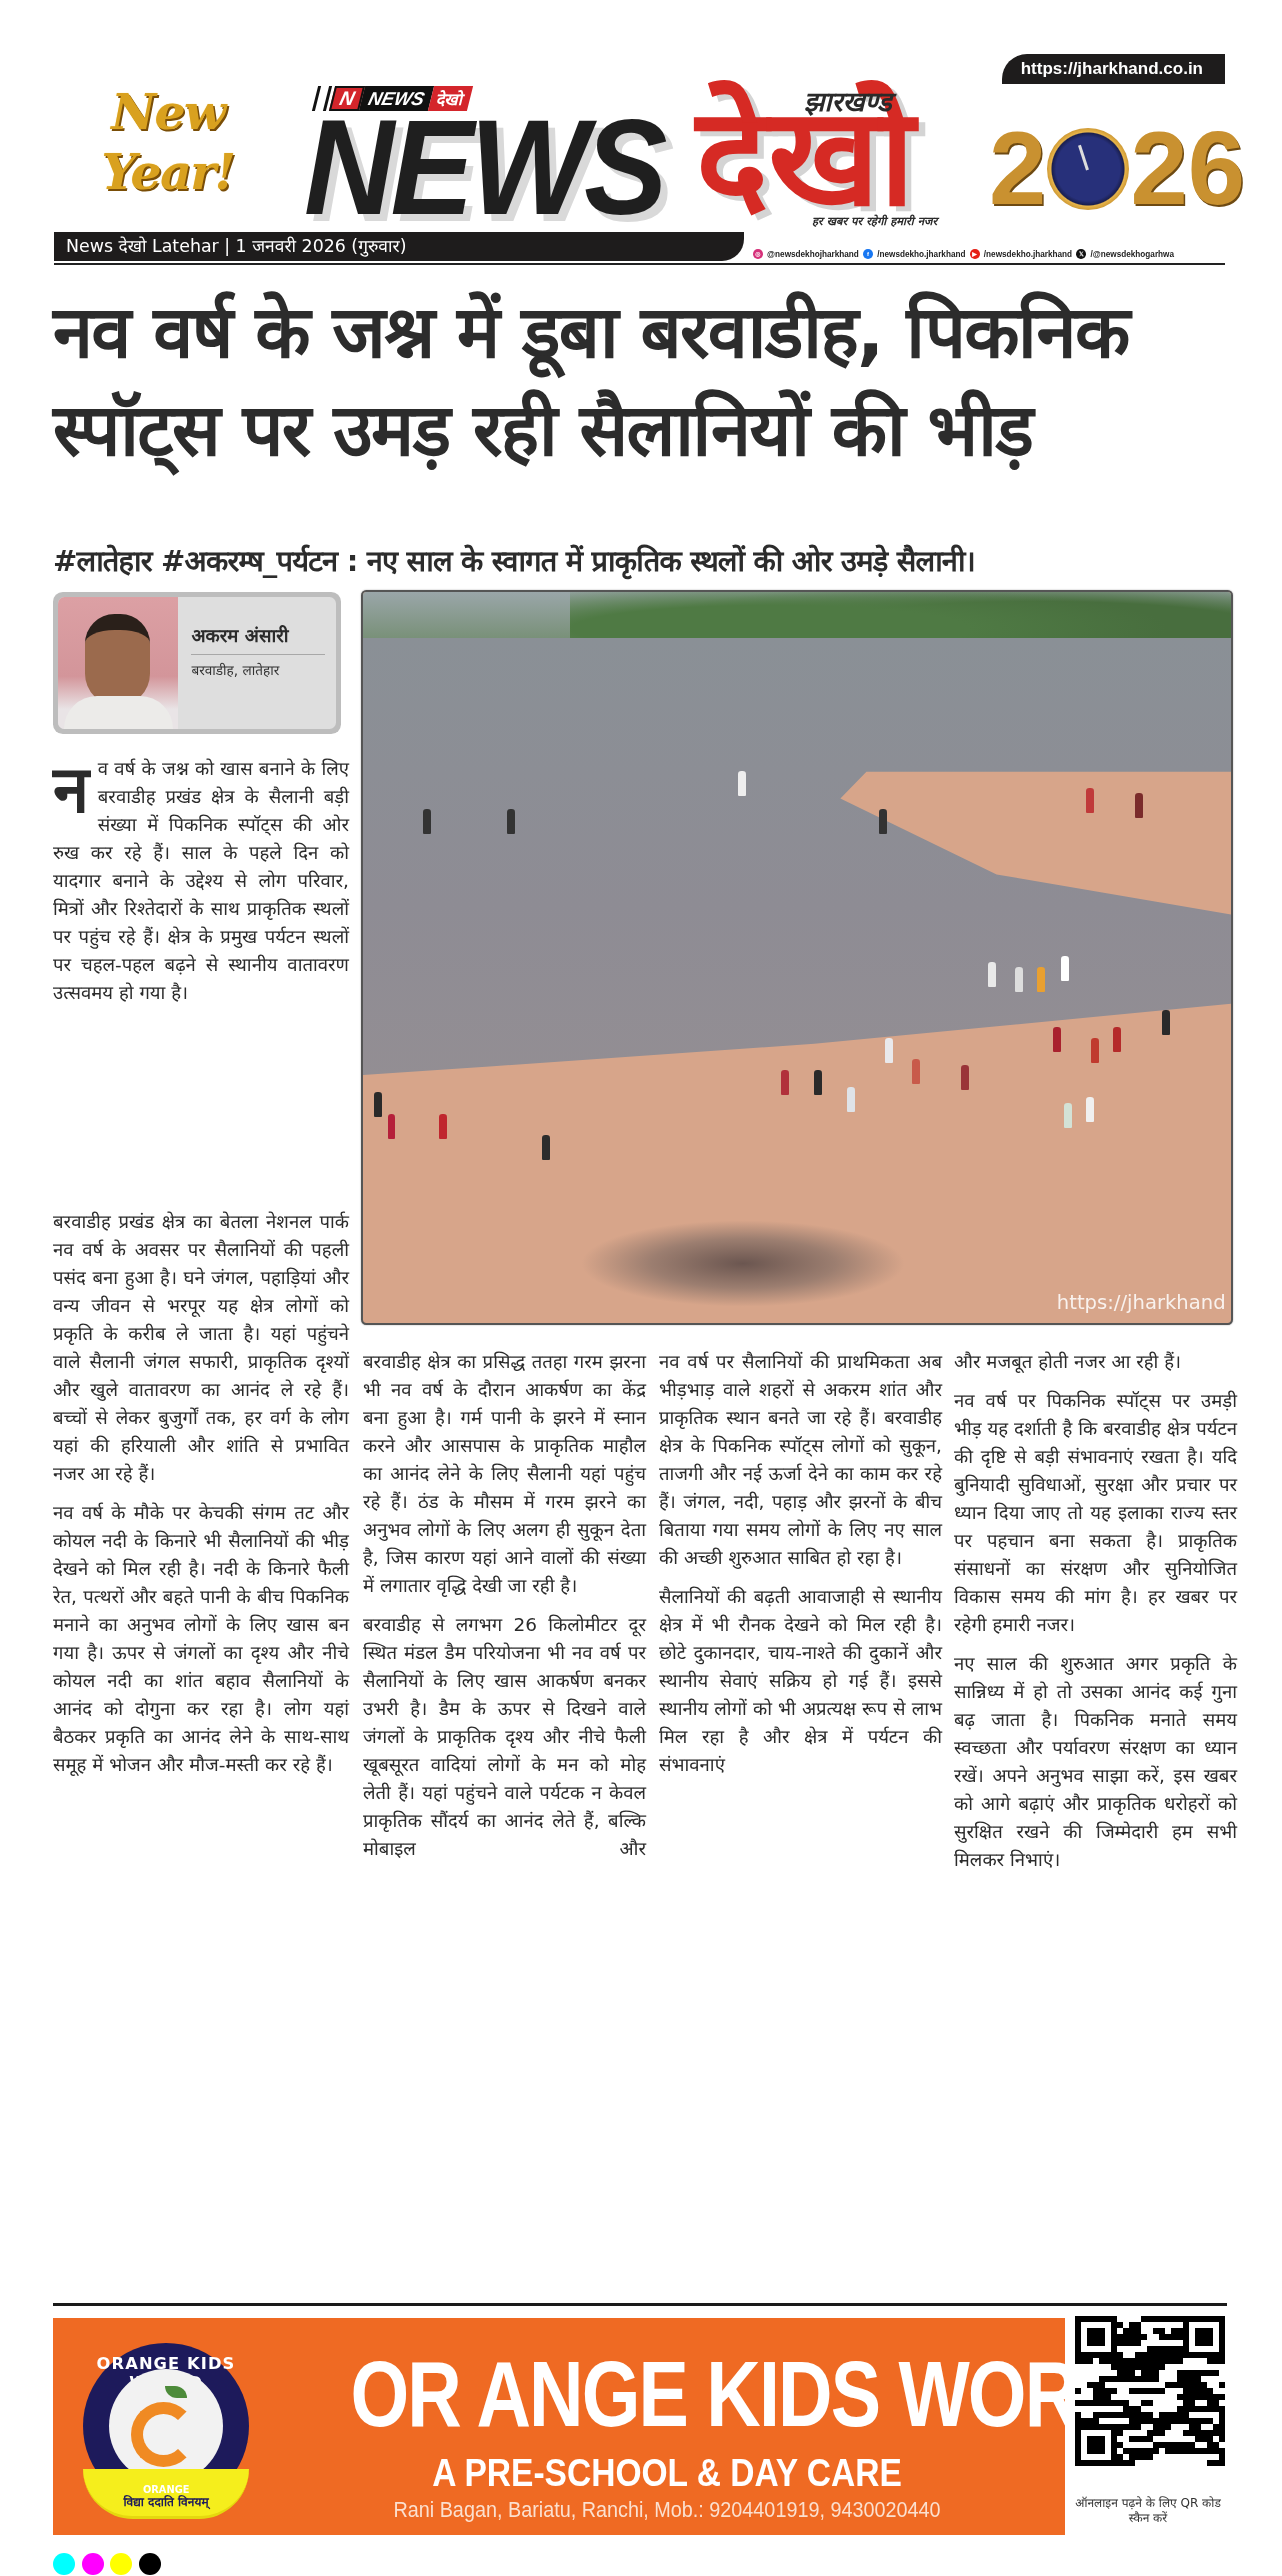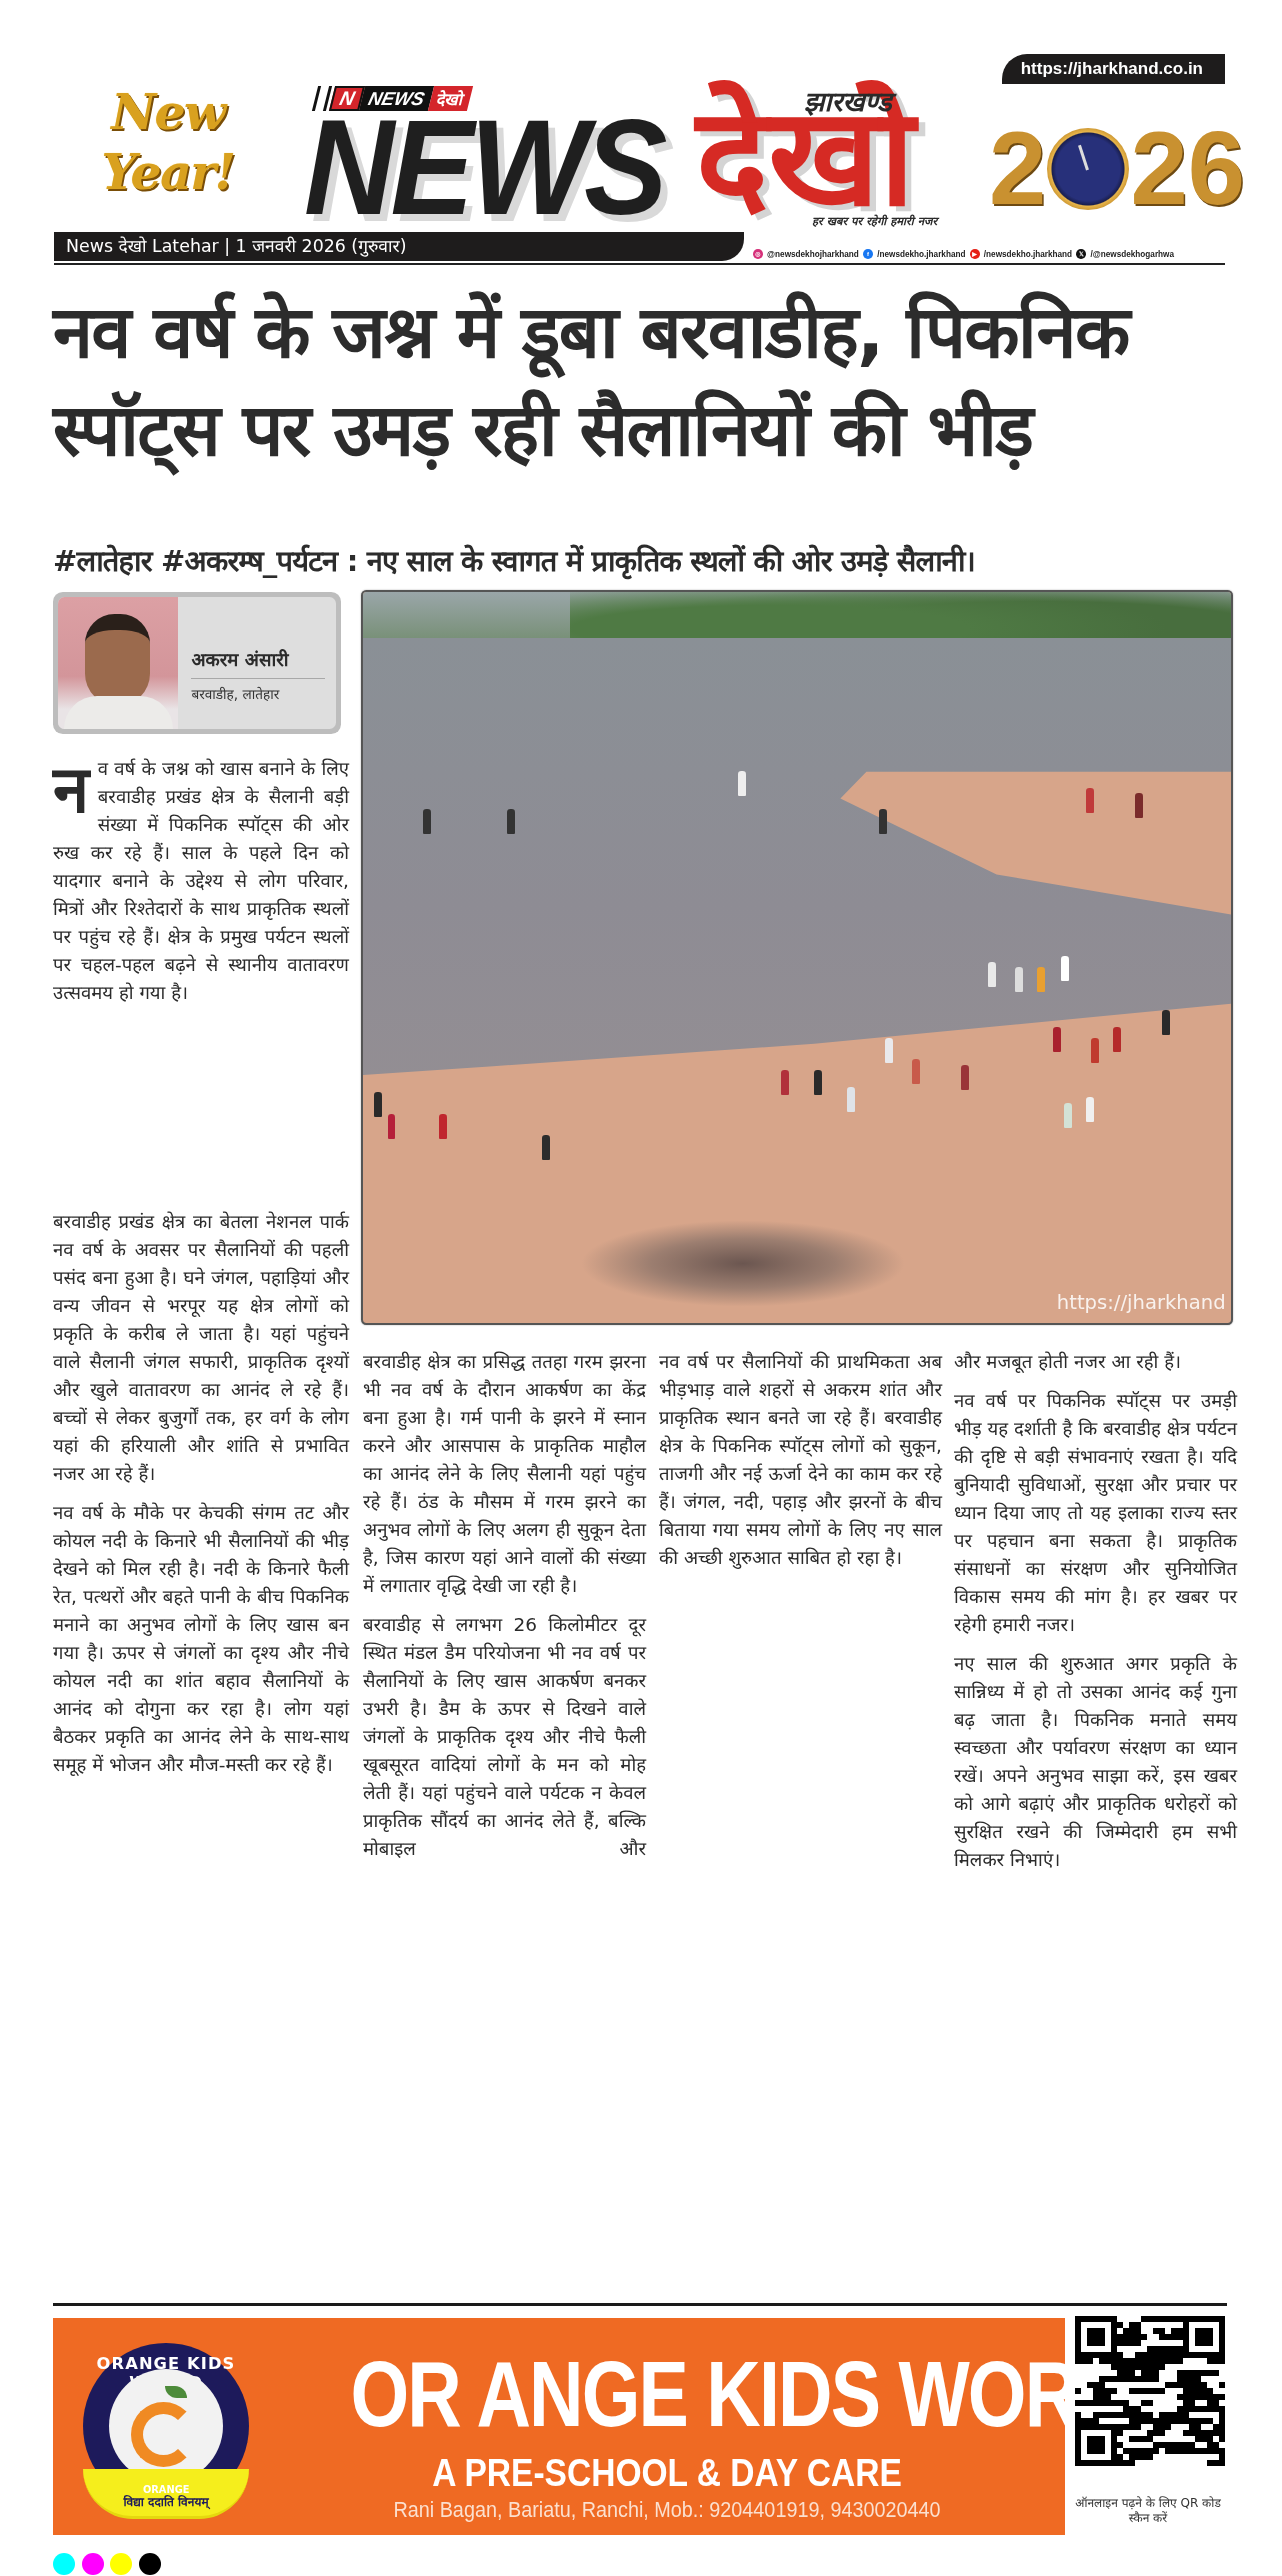--- a/index.html
+++ b/index.html
@@ -33,21 +33,21 @@
 
 #headline{left:53px;top:283px;width:1185px;font:bold 72px/98px "DejaVu Sans",sans-serif;color:#2c2c2c;letter-spacing:-1.6px;}
 #subhead{left:53px;top:542px;width:1185px;font:bold 29px/38px "DejaVu Sans",sans-serif;color:#2c2c2c;white-space:nowrap;letter-spacing:-0.8px;}
 
 
 #byline{left:53px;top:592px;width:288px;height:142px;background:#bdbdbd;border-radius:9.8px;padding:5.4px;}
 #byline .inner{width:100%;height:100%;background:#dedede;border-radius:6.5px;display:flex;overflow:hidden;}
 #byline .photo{width:120px;height:100%;background:linear-gradient(180deg,#dca0a4 0%,#d3959a 60%,#e9e4e6 85%);position:relative;flex:none;}
 #byline .photo .head{position:absolute;left:27px;top:16.3px;width:65px;height:92px;border-radius:30px 30px 33px 33px;background:#9b6a4d;border-top:16.3px solid #2a201a;}
 #byline .photo .shirt{position:absolute;left:5.4px;bottom:0;width:109px;height:33px;border-radius:33px 33px 0 0;background:#ecebe9;}
-#byline .info{padding:27px 11px 0 13px;flex:1;margin-top:24px;}
+#byline .info{padding:27px 11px 0 13px;flex:1;}
 #byline .name{font:bold 18.5px/24px "DejaVu Sans",sans-serif;color:#2b2b2b;}
 #byline .divider{height:1.6px;background:#a8a8a8;margin:5.4px 0 5.4px;}
 #byline .place{font:13.6px/19.6px "DejaVu Sans",sans-serif;color:#333;}
 
 
 #photo{left:361px;top:590px;width:872px;height:735px;border:2.7px solid #555;border-radius:5.4px;overflow:hidden;background:#d7a58a;box-shadow:0 0 1.6px #999;}
 #photo .sky{position:absolute;left:0;top:0;width:100%;height:60px;background:linear-gradient(180deg,#9aa6a9,#6f8a6a);}
 #photo .trees{position:absolute;left:207px;top:0;width:668px;height:92px;background:radial-gradient(ellipse at 30% 40%,#4f7a44 30%,transparent 60%),radial-gradient(ellipse at 70% 40%,#486e3e 35%,transparent 62%),radial-gradient(ellipse at 95% 70%,#5d8a50 25%,transparent 55%);}
 #photo .water{position:absolute;left:0;top:46px;width:100%;height:446px;background:linear-gradient(180deg,#8a9096 0%,#8e8c94 60%,#938e93 100%);clip-path:polygon(0 0,100% 0,100% 30%,58% 30%,55% 36%,73% 53%,100% 62%,100% 82%,52% 91%,15% 96%,0 98%);}
 #photo .sand{position:absolute;left:0;bottom:0;width:100%;height:100%;background:radial-gradient(ellipse at 60% 80%,#dcae95 20%,transparent 60%);z-index:-1;}
@@ -194,20 +194,21 @@
 <div id="col1b" class="col">
   <p>बरवाडीह प्रखंड क्षेत्र का बेतला नेशनल पार्क नव वर्ष के अवसर पर सैलानियों की पहली पसंद बना हुआ है। घने जंगल, पहाड़ियां और वन्य जीवन से भरपूर यह क्षेत्र लोगों को प्रकृति के करीब ले जाता है। यहां पहुंचने वाले सैलानी जंगल सफारी, प्राकृतिक दृश्यों और खुले वातावरण का आनंद ले रहे हैं। बच्चों से लेकर बुजुर्गों तक, हर वर्ग के लोग यहां की हरियाली और शांति से प्रभावित नजर आ रहे हैं।</p>
   <p>नव वर्ष के मौके पर केचकी संगम तट और कोयल नदी के किनारे भी सैलानियों की भीड़ देखने को मिल रही है। नदी के किनारे फैली रेत, पत्थरों और बहते पानी के बीच पिकनिक मनाने का अनुभव लोगों के लिए खास बन गया है। ऊपर से जंगलों का दृश्य और नीचे कोयल नदी का शांत बहाव सैलानियों के आनंद को दोगुना कर रहा है। लोग यहां बैठकर प्रकृति का आनंद लेने के साथ-साथ समूह में भोजन और मौज-मस्ती कर रहे हैं।</p>
 </div>
 <div id="col2" class="col">
   <p>बरवाडीह क्षेत्र का प्रसिद्ध ततहा गरम झरना भी नव वर्ष के दौरान आकर्षण का केंद्र बना हुआ है। गर्म पानी के झरने में स्नान करने और आसपास के प्राकृतिक माहौल का आनंद लेने के लिए सैलानी यहां पहुंच रहे हैं। ठंड के मौसम में गरम झरने का अनुभव लोगों के लिए अलग ही सुकून देता है, जिस कारण यहां आने वालों की संख्या में लगातार वृद्धि देखी जा रही है।</p>
   <p style="text-align-last:justify">बरवाडीह से लगभग 26 किलोमीटर दूर स्थित मंडल डैम परियोजना भी नव वर्ष पर सैलानियों के लिए खास आकर्षण बनकर उभरी है। डैम के ऊपर से दिखने वाले जंगलों के प्राकृतिक दृश्य और नीचे फैली खूबसूरत वादियां लोगों के मन को मोह लेती हैं। यहां पहुंचने वाले पर्यटक न केवल प्राकृतिक सौंदर्य का आनंद लेते हैं, बल्कि मोबाइल और</p>
 </div>
 <div id="col3" class="col">
   <p>नव वर्ष पर सैलानियों की प्राथमिकता अब भीड़भाड़ वाले शहरों से अकरम शांत और प्राकृतिक स्थान बनते जा रहे हैं। बरवाडीह क्षेत्र के पिकनिक स्पॉट्स लोगों को सुकून, ताजगी और नई ऊर्जा देने का काम कर रहे हैं। जंगल, नदी, पहाड़ और झरनों के बीच बिताया गया समय लोगों के लिए नए साल की अच्छी शुरुआत साबित हो रहा है।</p>
+  <p style="text-align-last:justify">सैलानियों की बढ़ती आवाजाही से स्थानीय क्षेत्र में भी रौनक देखने को मिल रही है। छोटे दुकानदार, चाय-नाश्ते की दुकानें और स्थानीय सेवाएं सक्रिय हो गई हैं। इससे स्थानीय लोगों को भी अप्रत्यक्ष रूप से लाभ मिल रहा है और क्षेत्र में पर्यटन की संभावनाएं</p>
 </div>
 <div id="col4" class="col">
   <p>और मजबूत होती नजर आ रही हैं।</p>
   <p>नव वर्ष पर पिकनिक स्पॉट्स पर उमड़ी भीड़ यह दर्शाती है कि बरवाडीह क्षेत्र पर्यटन की दृष्टि से बड़ी संभावनाएं रखता है। यदि बुनियादी सुविधाओं, सुरक्षा और प्रचार पर ध्यान दिया जाए तो यह इलाका राज्य स्तर पर पहचान बना सकता है। प्राकृतिक संसाधनों का संरक्षण और सुनियोजित विकास समय की मांग है। हर खबर पर रहेगी हमारी नजर।</p>
   <p>नए साल की शुरुआत अगर प्रकृति के सान्निध्य में हो तो उसका आनंद कई गुना बढ़ जाता है। पिकनिक मनाते समय स्वच्छता और पर्यावरण संरक्षण का ध्यान रखें। अपने अनुभव साझा करें, इस खबर को आगे बढ़ाएं और प्राकृतिक धरोहरों को सुरक्षित रखने की जिम्मेदारी हम सभी मिलकर निभाएं।</p>
 </div>
 
 <div id="rule-bottom" class="abs"></div>
 <div id="ad" class="abs">
   <div id="ad-logo">

